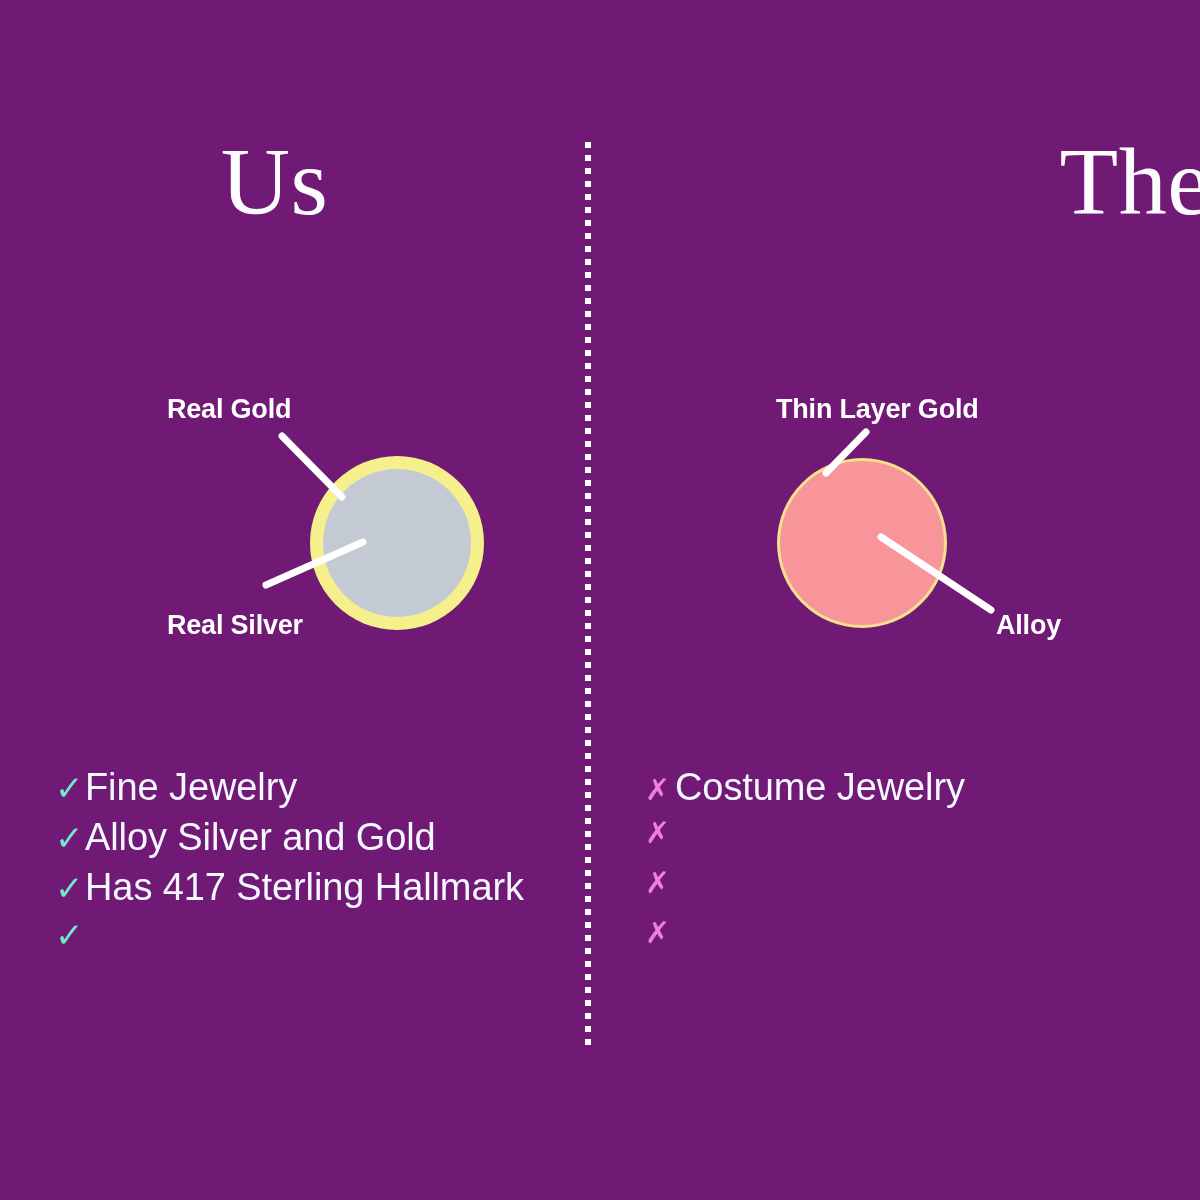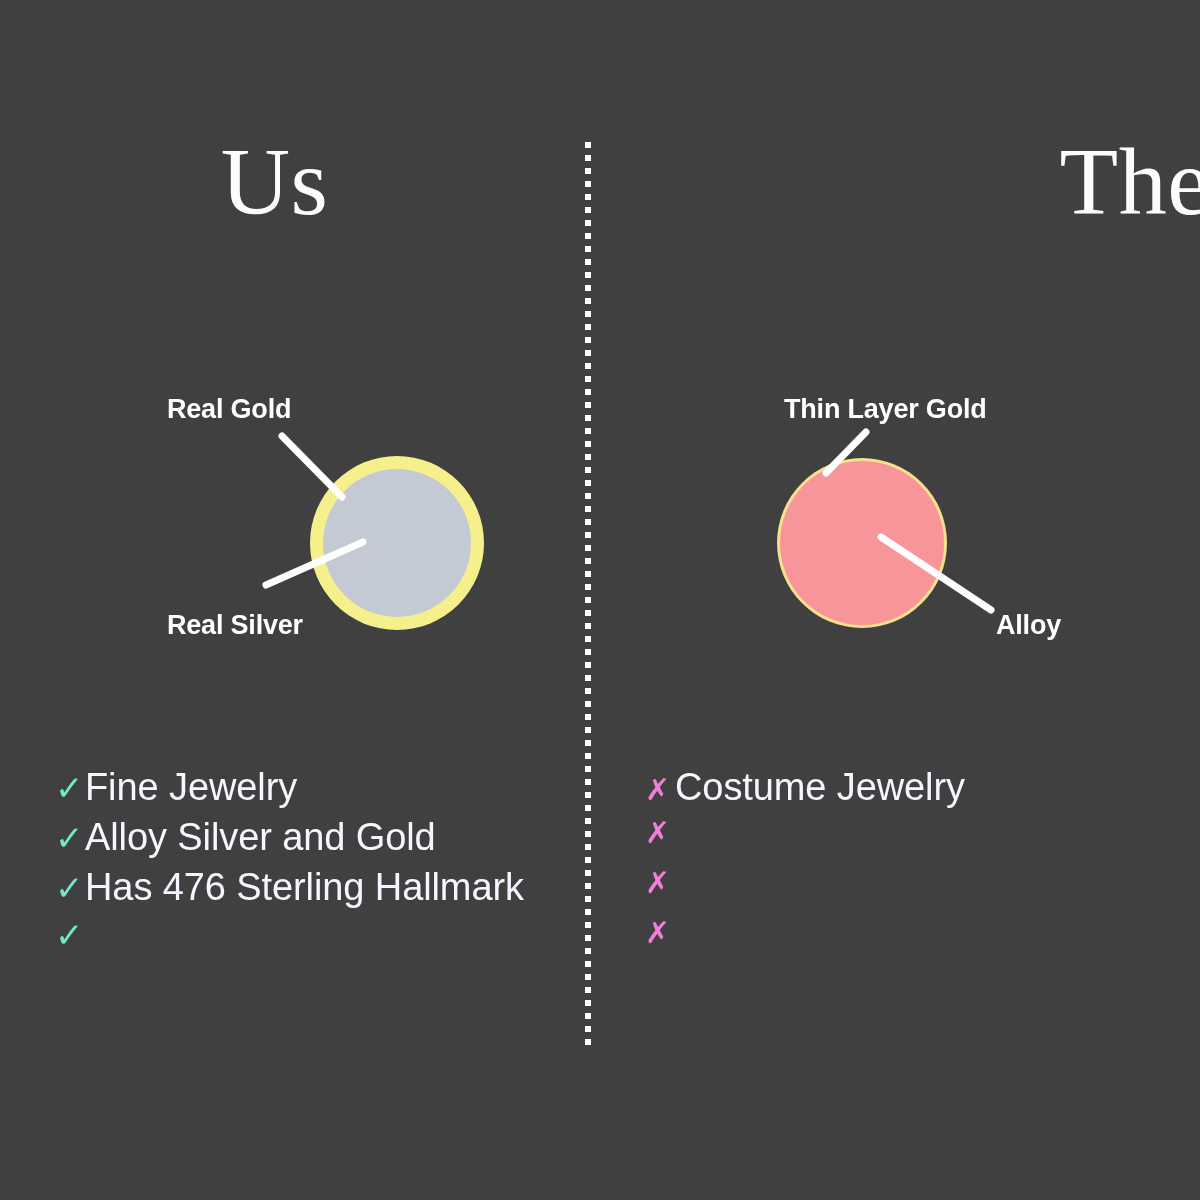--- a/index.html
+++ b/index.html
@@ -9,21 +9,21 @@
   body {
     width: 1200px;
     height: 1200px;
     overflow: hidden;
     font-family: "Liberation Sans", sans-serif;
   }
   #infographic {
     position: relative;
     width: 1200px;
     height: 1200px;
-    background: #404040;
+    background: #701a75;
   }
 
   
   .divider {
     position: absolute;
     left: 585px;
     top: 142px;
     width: 6px;
     height: 910px;
     background-image: linear-gradient(
@@ -77,21 +77,21 @@
     font-size: 27px;
     font-weight: 700;
     color: #FFFFFF;
     white-space: nowrap;
     letter-spacing: -0.2px;
   }
   
   .lbl-real-gold    { left: 131px; top: 24px; }
   .lbl-real-silver  { left: 131px; top: 240px; }
   
-  .lbl-thin-gold    { left: 148px; top: 24px; }
+  .lbl-thin-gold    { left: 140px; top: 24px; }
   .lbl-alloy        { left: 360px; top: 240px; }
 
   
   .feature-list {
     position: absolute;
     top: 768px;
     left: 55px;
     width: 540px;
   }
   .column.right .feature-list { left: 45px; }
@@ -153,21 +153,21 @@
       <div class="feature-row">
         <span class="mark check">✓</span>
         <span class="feature-text">Fine Jewelry</span>
       </div>
       <div class="feature-row">
         <span class="mark check">✓</span>
         <span class="feature-text">Alloy Silver and Gold</span>
       </div>
       <div class="feature-row">
         <span class="mark check">✓</span>
-        <span class="feature-text">Has 476 Sterling Hallmark</span>
+        <span class="feature-text">Has 417 Sterling Hallmark</span>
       </div>
       <div class="feature-row">
         <span class="mark check">✓</span>
       </div>
     </div>
   </div>
 
   <div class="column right">
 
     <div class="col-title">Them</div>

